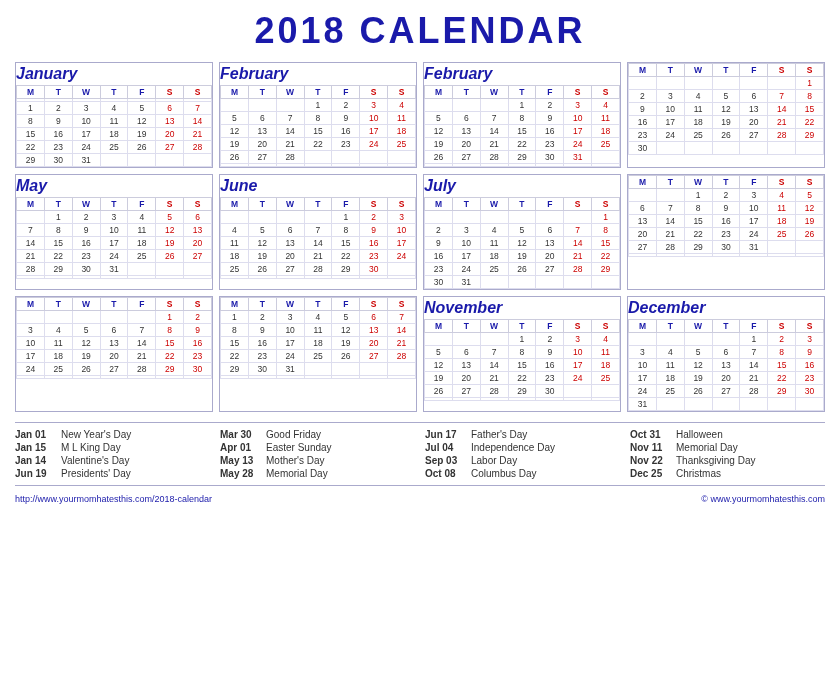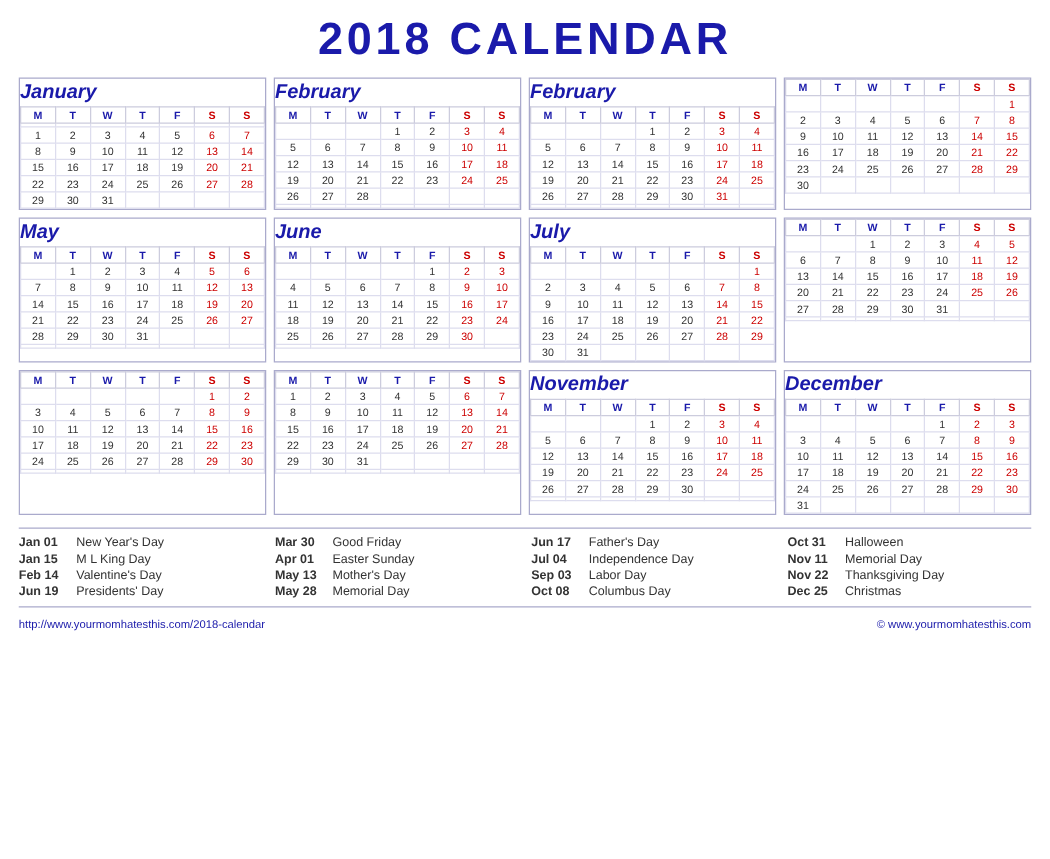--- a/index.html
+++ b/index.html
@@ -965,21 +965,21 @@
     <div style="display: flex; flex-direction: column; gap: 2px;">
       <div class="holiday-entry">
         <span class="holiday-date">Jan 01</span>
         <span class="holiday-name">New Year's Day</span>
       </div>
       <div class="holiday-entry">
         <span class="holiday-date">Jan 15</span>
         <span class="holiday-name">M L King Day</span>
       </div>
       <div class="holiday-entry">
-        <span class="holiday-date">Feb 14</span>
+        <span class="holiday-date">Jan 14</span>
         <span class="holiday-name">Valentine's Day</span>
       </div>
       <div class="holiday-entry">
         <span class="holiday-date">Jun 19</span>
         <span class="holiday-name">Presidents' Day</span>
       </div>
     </div>
     <div style="display: flex; flex-direction: column; gap: 2px;">
       <div class="holiday-entry">
         <span class="holiday-date">Mar 30</span>

